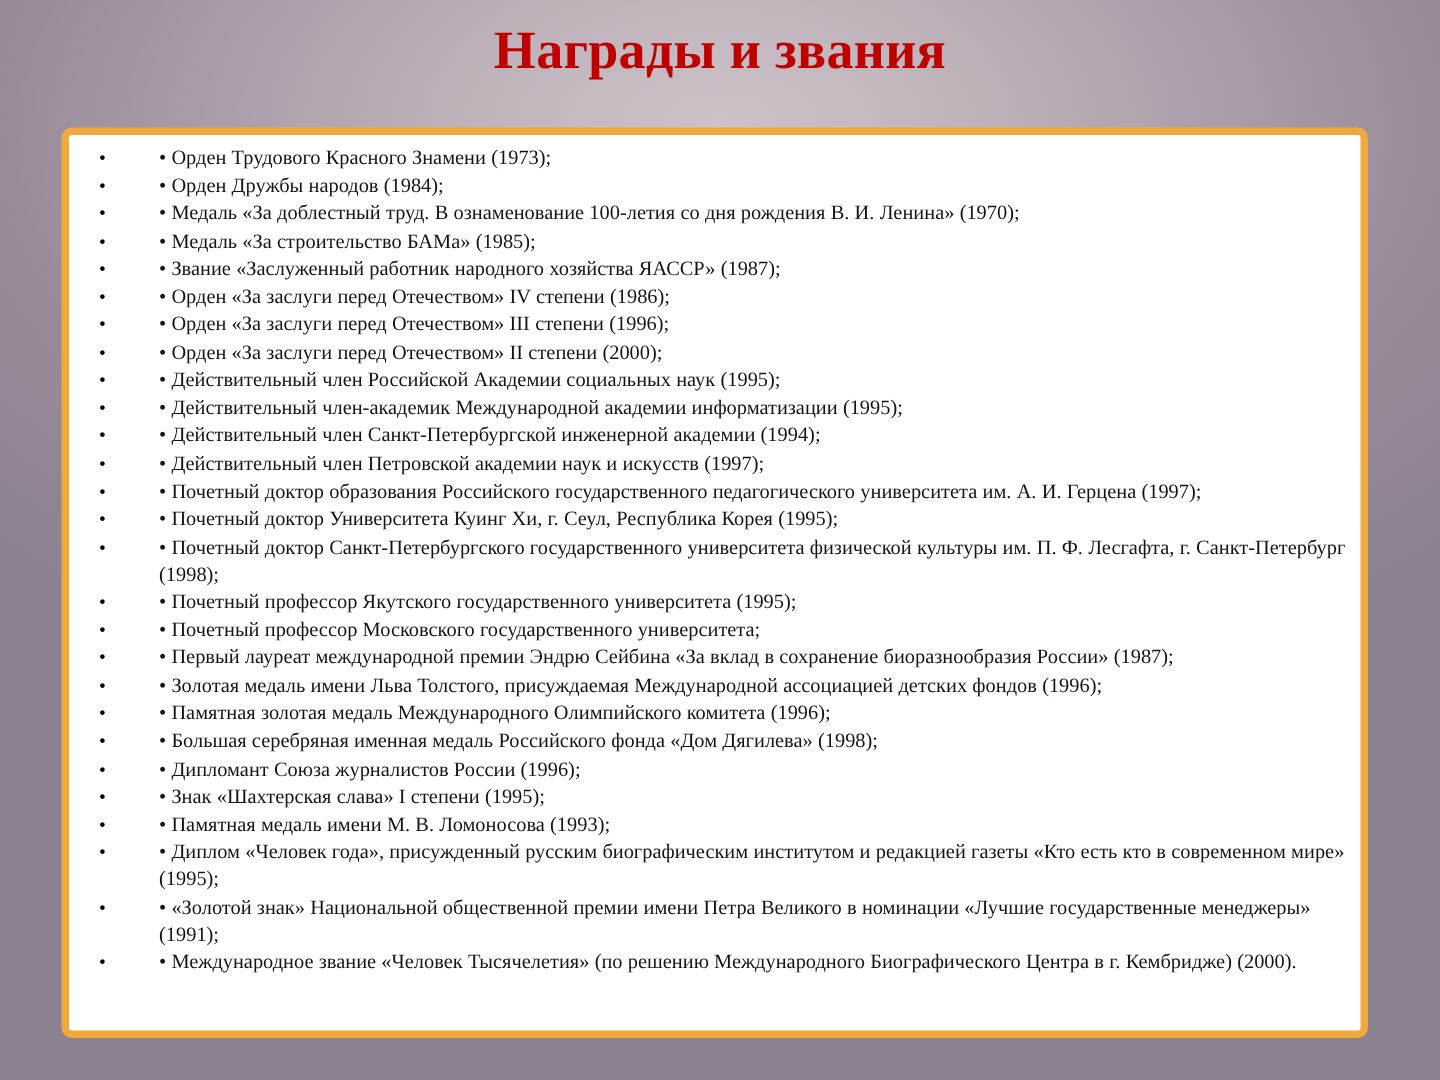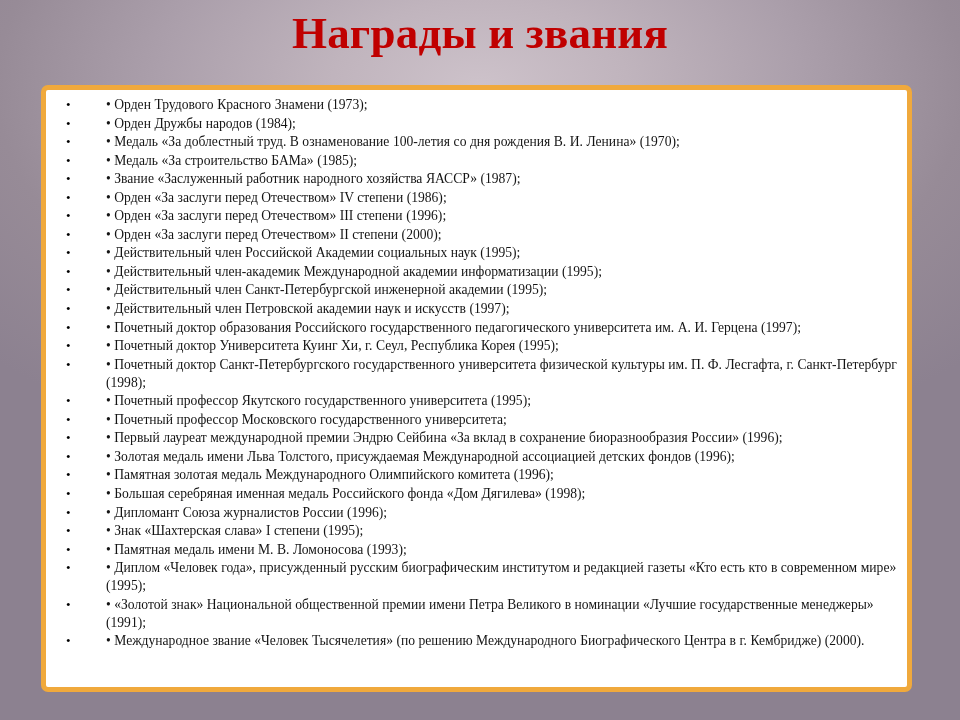--- a/index.html
+++ b/index.html
@@ -31,21 +31,21 @@
 
   .slide-title {
     position: absolute;
     left: 0;
     top: 7px;
     width: 960px;
     text-align: center;
     color: #C00000;
     font-family: "Liberation Serif", "DejaVu Serif", serif;
     font-weight: bold;
-    font-size: 45px;
+    font-size: 36px;
     line-height: 52px;
     letter-spacing: 0.2px;
     white-space: nowrap;
   }
 
   .content-frame {
     position: absolute;
     left: 41px;
     top: 85px;
     width: 871px;
@@ -134,21 +134,21 @@
         <li class="bullet-item">
           <span class="marker">•</span>
           <span class="item-text">• Действительный член Российской Академии социальных наук (1995);</span>
         </li>
         <li class="bullet-item">
           <span class="marker">•</span>
           <span class="item-text">• Действительный член-академик Международной академии информатизации (1995);</span>
         </li>
         <li class="bullet-item">
           <span class="marker">•</span>
-          <span class="item-text">• Действительный член Санкт-Петербургской инженерной академии (1995);</span>
+          <span class="item-text">• Действительный член Санкт-Петербургской инженерной академии (1994);</span>
         </li>
         <li class="bullet-item">
           <span class="marker">•</span>
           <span class="item-text">• Действительный член Петровской академии наук и искусств (1997);</span>
         </li>
         <li class="bullet-item">
           <span class="marker">•</span>
           <span class="item-text">• Почетный доктор образования Российского государственного педагогического университета им. А. И. Герцена (1997);</span>
         </li>
         <li class="bullet-item">
@@ -162,21 +162,21 @@
         <li class="bullet-item">
           <span class="marker">•</span>
           <span class="item-text">• Почетный профессор Якутского государственного университета (1995);</span>
         </li>
         <li class="bullet-item">
           <span class="marker">•</span>
           <span class="item-text">• Почетный профессор Московского государственного университета;</span>
         </li>
         <li class="bullet-item">
           <span class="marker">•</span>
-          <span class="item-text">• Первый лауреат международной премии Эндрю Сейбина «За вклад в сохранение биоразнообразия России» (1996);</span>
+          <span class="item-text">• Первый лауреат международной премии Эндрю Сейбина «За вклад в сохранение биоразнообразия России» (1987);</span>
         </li>
         <li class="bullet-item">
           <span class="marker">•</span>
           <span class="item-text">• Золотая медаль имени Льва Толстого, присуждаемая Международной ассоциацией детских фондов (1996);</span>
         </li>
         <li class="bullet-item">
           <span class="marker">•</span>
           <span class="item-text">• Памятная золотая медаль Международного Олимпийского комитета (1996);</span>
         </li>
         <li class="bullet-item">

